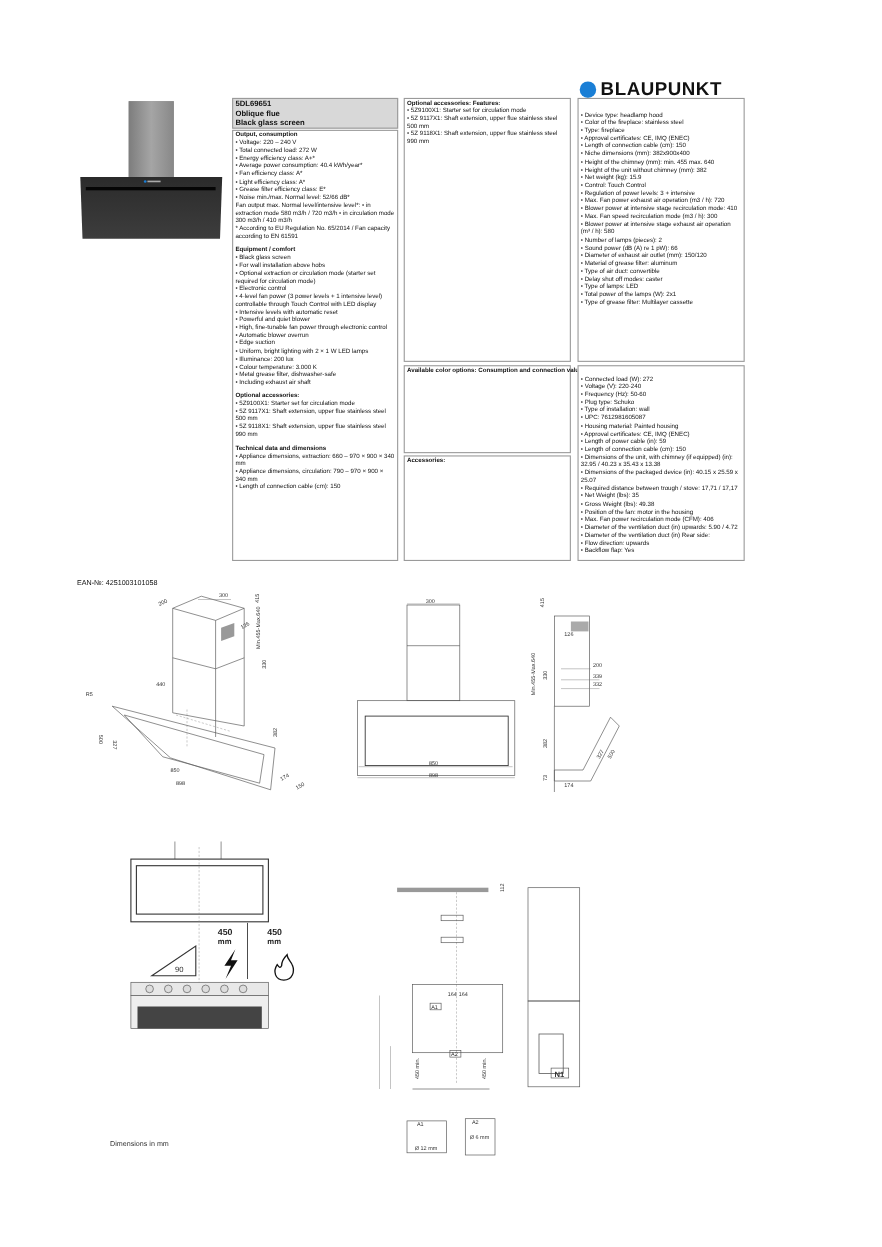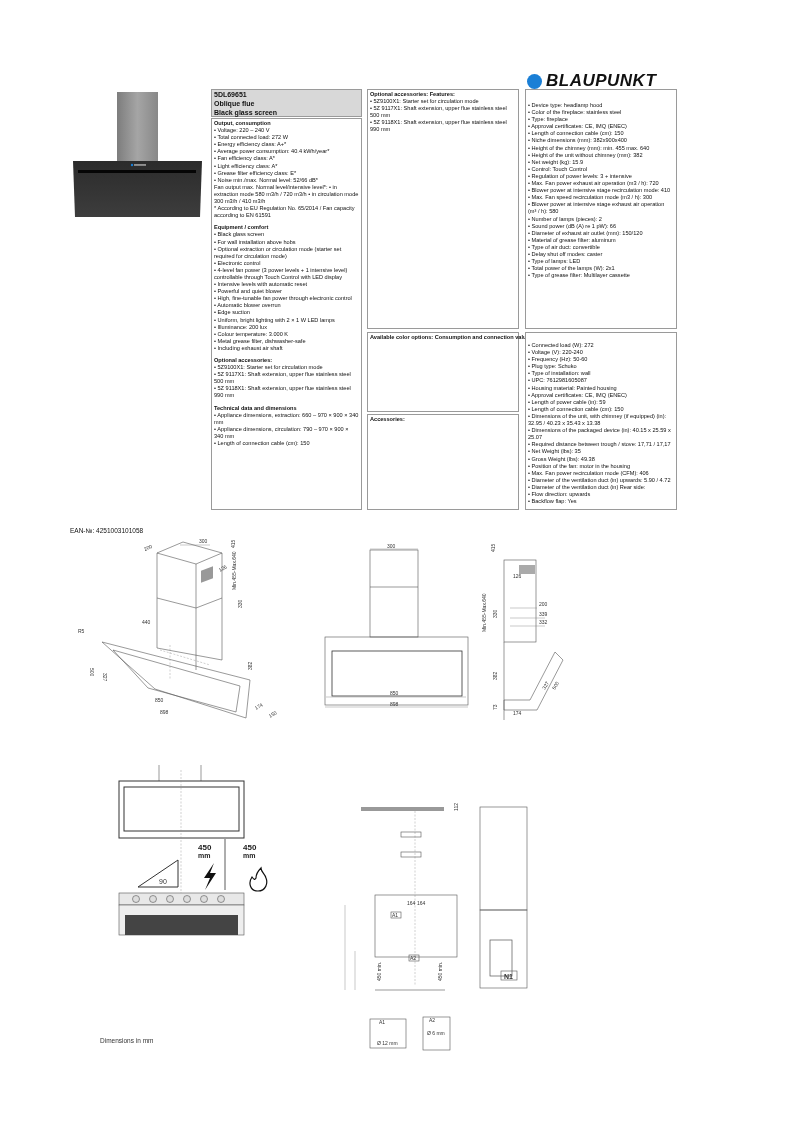--- a/index.html
+++ b/index.html
@@ -5,21 +5,21 @@
   html,body{margin:0;padding:0;background:#fff;}
   body{width:802px;height:1134px;position:relative;overflow:hidden;font-family:"Liberation Sans",sans-serif;color:#111;}
   .box{position:absolute;border:1px solid #9a9a9a;background:#fff;box-sizing:border-box;}
   .txt{font-size:5.6px;line-height:7.1px;padding:1px 2px;}
   .txt div{white-space:normal;}
   .hdr{position:absolute;left:211px;top:89px;width:151px;height:28px;background:#d8d8d8;border:1px solid #9a9a9a;box-sizing:border-box;font-size:7px;font-weight:bold;line-height:9px;padding:0 2px;}
   .sec-title{font-weight:bold;}
   .gap{height:5px;}
   .logo{position:absolute;left:527px;top:70px;height:22px;display:flex;align-items:center;}
   .logo-dot{width:15px;height:15px;border-radius:50%;background:#1a7fd6;margin-right:4px;}
-  .logo-text{font-size:17px;font-weight:bold;font-style:italic;letter-spacing:0.5px;color:#111;}
+  .logo-text{font-size:17px;font-weight:bold;letter-spacing:0.5px;color:#111;}
   .ean{position:absolute;left:70px;top:527px;font-size:6.5px;}
   .dims{position:absolute;left:100px;top:1037px;font-size:6.5px;color:#333;}
   svg{position:absolute;overflow:visible;}
   .ln{stroke:#555;stroke-width:0.6;fill:none;}
   .dl{stroke:#777;stroke-width:0.4;fill:none;}
   .dash{stroke:#888;stroke-width:0.4;fill:none;stroke-dasharray:2 1.5;}
   .dt{font-size:5px;fill:#333;font-family:"Liberation Sans",sans-serif;}
 </style>
 </head>
 <body>

